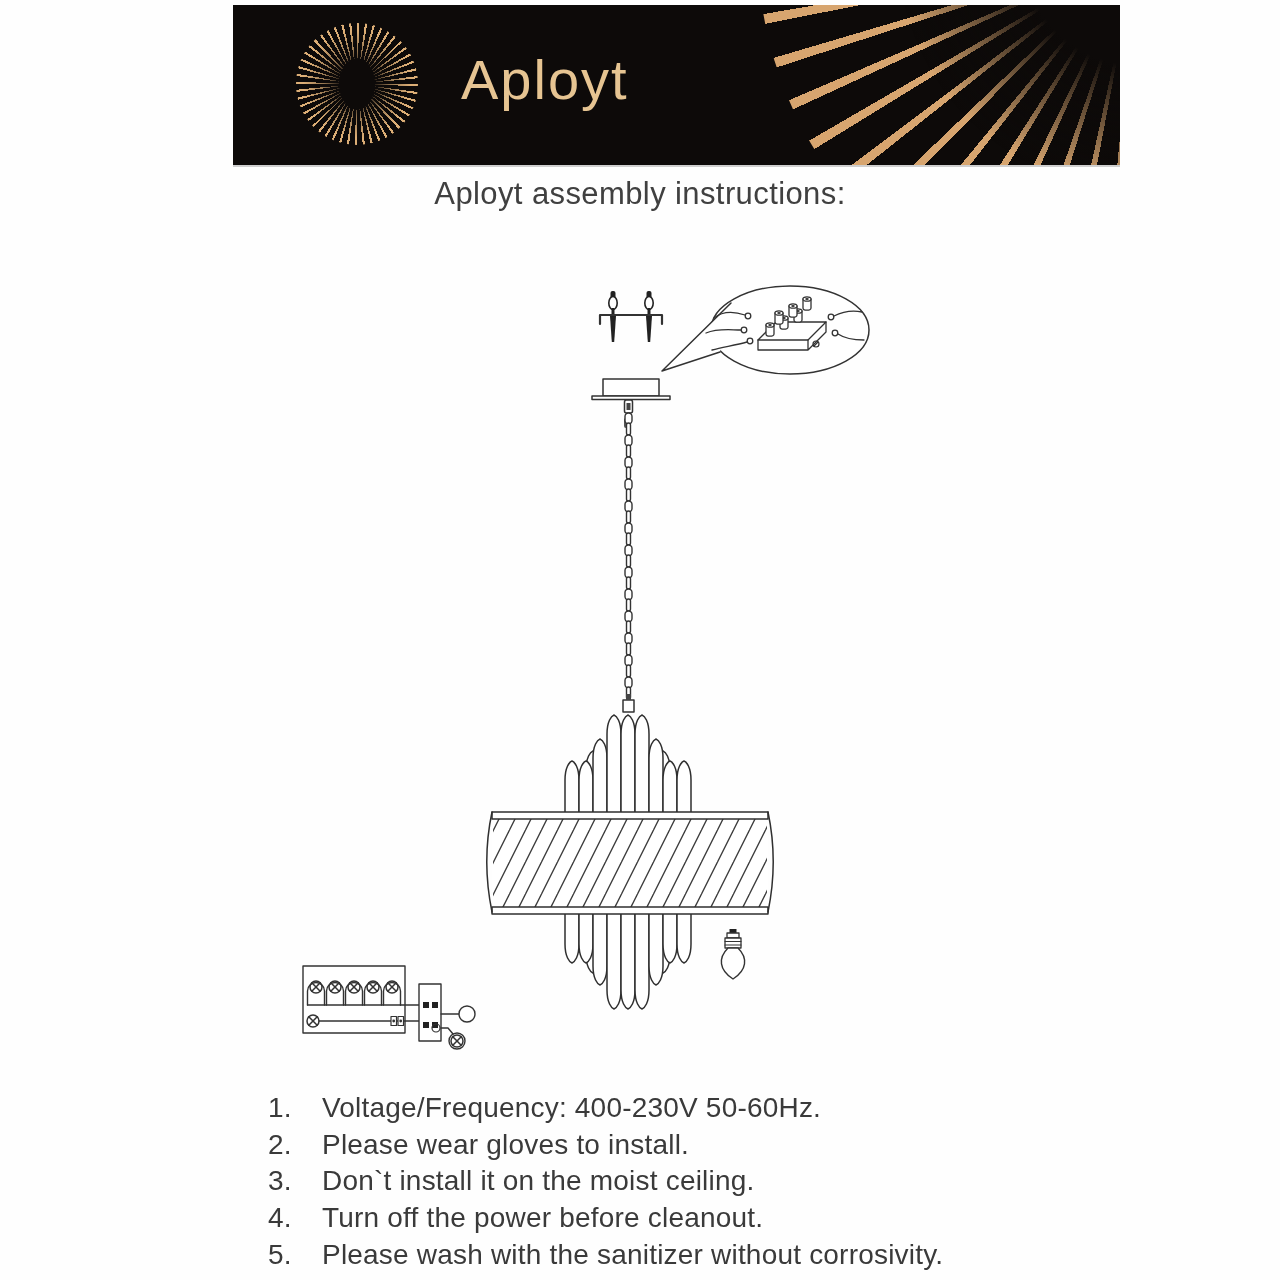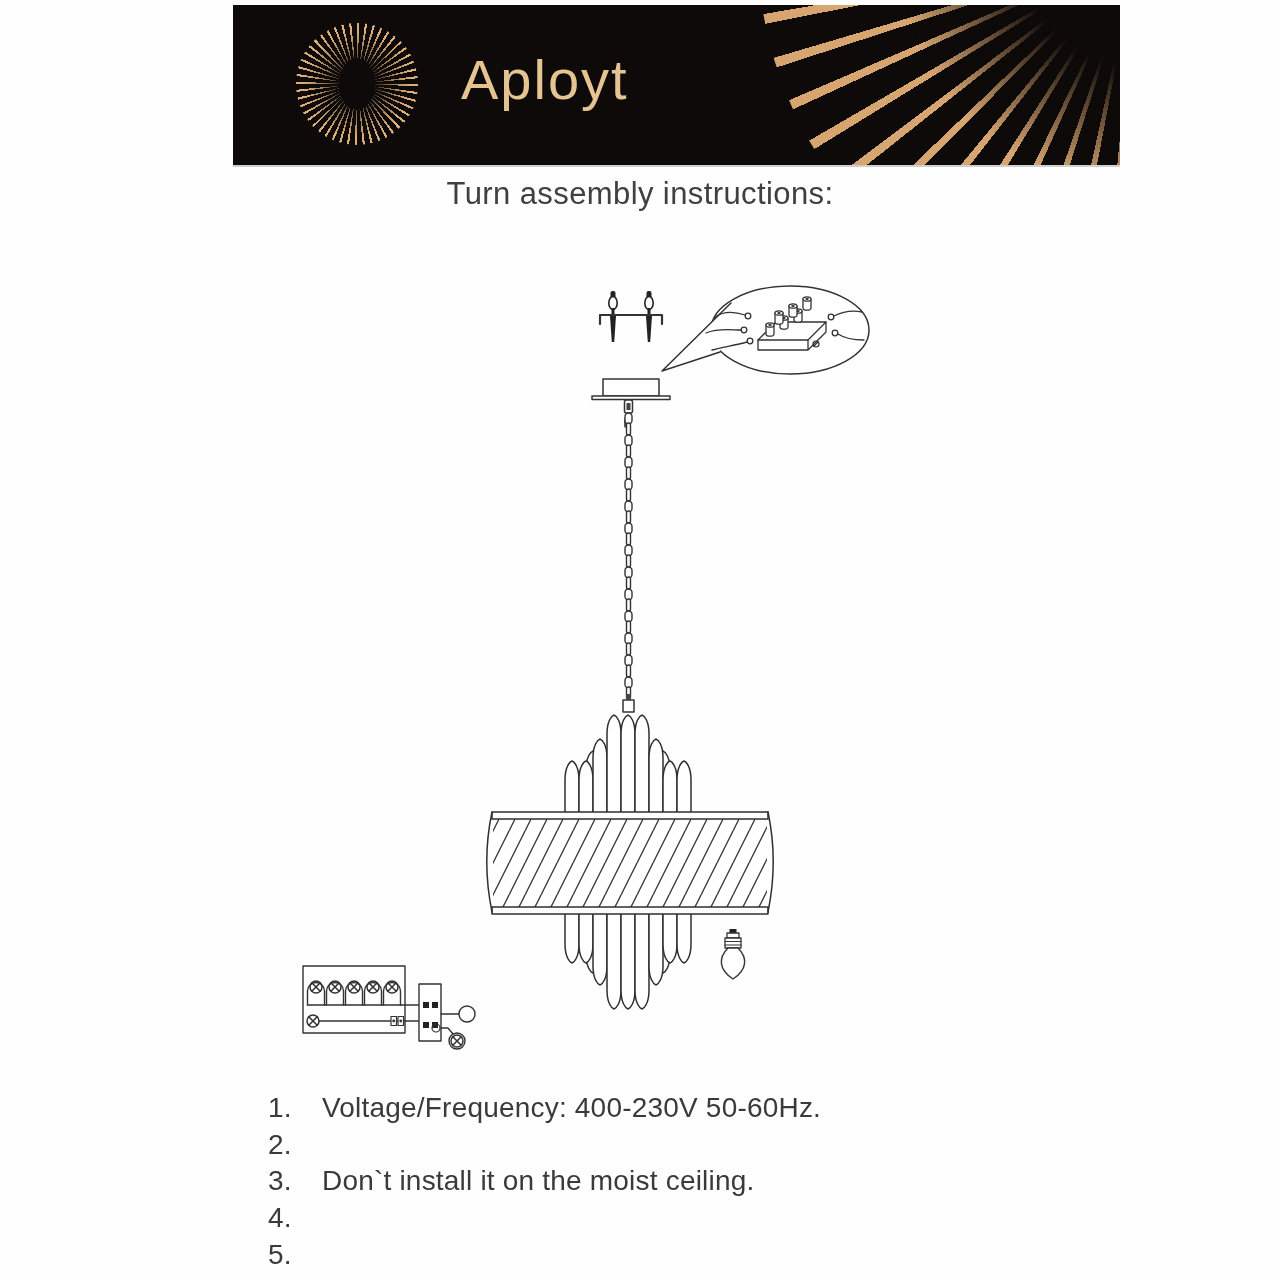--- a/index.html
+++ b/index.html
@@ -38,21 +38,21 @@
 
 <div class="page">
 
   <header class="banner">
     <div class="logo"></div>
     <div class="brand">Aployt</div>
     <div class="rays"></div>
   </header>
 
   <div class="title-block">
-    <div>Turn assembly instructions:</div>
+    <div>Aployt assembly instructions:</div>
   </div>
 
   <svg class="diagram" viewBox="0 0 1280 1280">
     <defs>
       <g id="chainpair">
         <rect x="-3.5" y="0" width="7" height="11" rx="3.5" fill="#fff" stroke="#333" stroke-width="1.4"></rect>
         <rect x="-2" y="10" width="4" height="12" rx="2" fill="#fff" stroke="#333" stroke-width="1.4"></rect>
       </g>
       <path id="pT" d="M-7,0 L-7,-82 C-7,-95 -2.5,-100 0,-101 C2.5,-100 7,-95 7,-82 L7,0 Z"></path>
       <path id="pM" d="M-7,0 L-7,-58 C-7,-71 -2.5,-76 0,-77 C2.5,-76 7,-71 7,-58 L7,0 Z"></path>
@@ -245,30 +245,33 @@
     </g>
   </svg>
 
   <ol class="instructions">
     <li class="row">
       <span class="n">1.</span>
       <span>Voltage/Frequency: 400-230V 50-60Hz.</span>
     </li>
     <li class="row">
       <span class="n">2.</span>
+      <span>Please wear gloves to install.</span>
     </li>
     <li class="row">
       <span class="n">3.</span>
       <span>Don`t install it on the moist ceiling.</span>
     </li>
     <li class="row">
       <span class="n">4.</span>
+      <span>Turn off the power before cleanout.</span>
     </li>
     <li class="row">
       <span class="n">5.</span>
+      <span>Please wash with the sanitizer without corrosivity.</span>
     </li>
     <li class="row">
       <span class="n">6.</span>
       <span>The use of lamps is permissible: 9xE14 max 40W.</span>
     </li>
   </ol>
 
 </div>
 
 </body></html>

